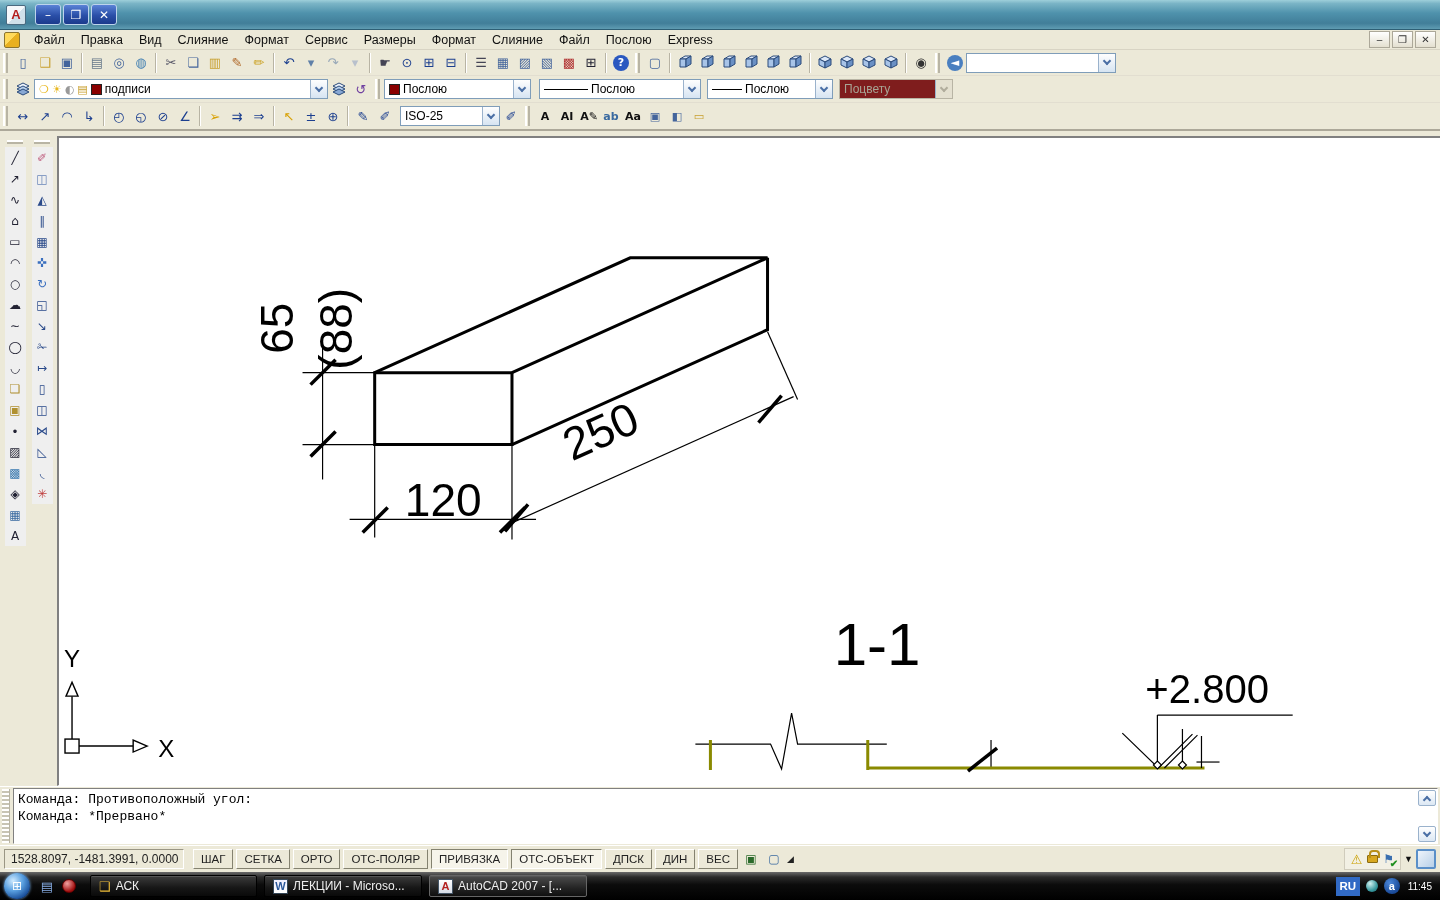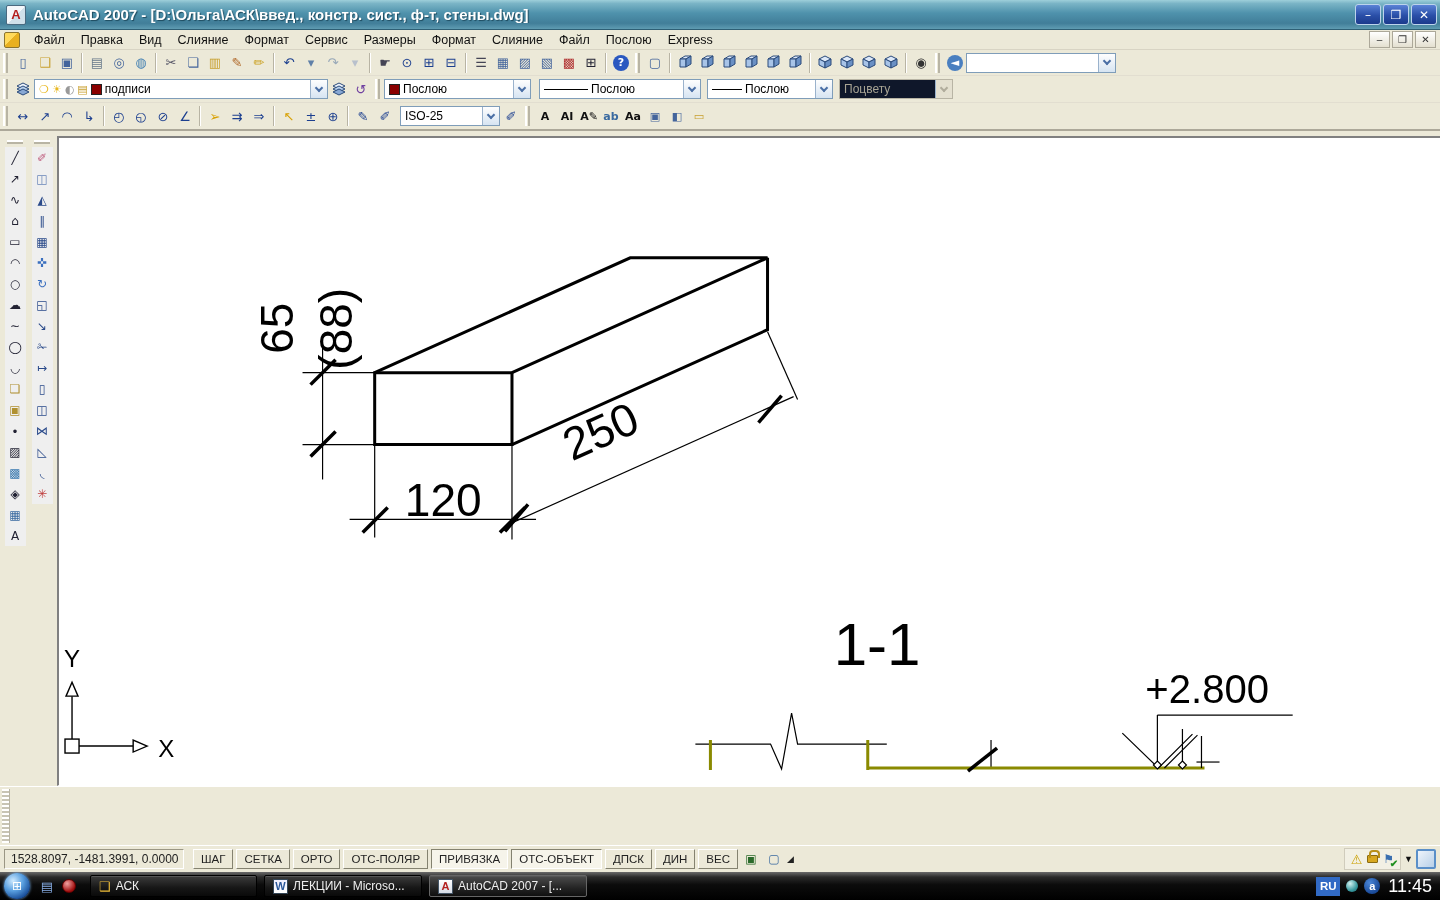--- a/index.html
+++ b/index.html
@@ -42,21 +42,21 @@
   .tb .badge, .iconspan.badge { border-radius:50%; width:16px;height:16px; display:flex;align-items:center;justify-content:center;
     font-weight:bold; font-size:11px; }
   .tsep { width:2px; height:20px; margin:0 3px; border-left:1px solid #b8b4a4; border-right:1px solid #fff; }
   .svgic { width:16px; height:16px; }
   .combo { height:20px; background:#fff; border:1px solid #7f9db9; display:flex; align-items:center;
     font-size:12px; padding-left:4px; gap:3px; position:relative; }
   .combo .chevbtn { margin-left:auto; width:17px; height:18px; background:linear-gradient(#fefefe,#d6e4f2);
     border-left:1px solid #9ab2cc; display:flex;align-items:center;justify-content:center; }
   .chev { width:6px;height:6px;border-right:2px solid #4a6fa5;border-bottom:2px solid #4a6fa5;
     transform:rotate(45deg); margin-top:-3px; }
-  .combo.disabled { background:#0f172a; color:#a8a494; border-color:#b8b4a4; }
+  .combo.disabled { background:#7f1d1d; color:#a8a494; border-color:#b8b4a4; }
   .combo.disabled .chevbtn { background:#e4e0d0; }
   .combo.disabled .chev { border-color:#b0ac9c; }
   .swatch { width:11px; height:11px; background:#8a0000; border:1px solid #222; flex:0 0 auto; }
   .linesample { height:2px; background:#000; width:56px; }
   .linesample.thin { height:1px; width:44px; }
   .miniglyph { font-size:11px; font-family:"DejaVu Sans",sans-serif; }
 
   
   .main { position:absolute; top:136px; left:0; width:1440px; height:650px; display:flex; background:#ECE9D8; }
   .sidetools { width:57px; display:flex; gap:1px; padding:2px 1px 0 2px; }
@@ -132,21 +132,21 @@
   .tb-acadicon { width:15px; height:15px; background:linear-gradient(#fefefe,#d8dee8); border:1px solid #456;
     color:#b32020; font-weight:bold; font-size:11px; display:flex; align-items:center; justify-content:center; }
   .tb-spacer { flex:1; }
   .tray { display:flex; align-items:center; gap:6px; padding-right:8px; }
   .langbox { width:24px; height:19px; background:#316ac5; color:#fff; font-size:11.5px; font-weight:bold;
     display:flex; align-items:center; justify-content:center; }
   .trayglobe { width:12px; height:12px; border-radius:50%;
     background:radial-gradient(circle at 35% 30%,#d0f0f0,#3a9aa0 60%,#186068); }
   .tray-a { width:16px; height:16px; border-radius:50%; background:radial-gradient(circle at 35% 30%,#4a86d8,#1a4a98 70%);
     color:#fff; font-size:11px; font-weight:bold; display:flex; align-items:center; justify-content:center; }
-  .clock { color:#fff; font-size:18px; margin-left:2px; }
+  .clock { color:#fff; font-size:10px; margin-left:2px; }
 </style>
 </head>
 <body>
 
 <svg width="0" height="0" style="position:absolute" aria-hidden="true">
   <symbol id="s-cube" viewBox="0 0 16 16">
     <polygon points="3,5 8,2 14,2 9,5" fill="#dce8f8" stroke="#2a4a7a" stroke-width="1"></polygon>
     <polygon points="3,5 9,5 9,13 3,13" fill="#a8c4e8" stroke="#2a4a7a" stroke-width="1"></polygon>
     <polygon points="9,5 14,2 14,10 9,13" fill="#6a90c4" stroke="#2a4a7a" stroke-width="1"></polygon>
   </symbol>
@@ -157,21 +157,20 @@
   </symbol>
   <symbol id="s-layers" viewBox="0 0 16 16">
     <polygon points="2,5 8,2 14,5 8,8" fill="#eef4fc" stroke="#2a4a7a" stroke-width="1"></polygon>
     <polygon points="2,8 8,5 14,8 8,11" fill="#b8d0ec" stroke="#2a4a7a" stroke-width="1"></polygon>
     <polygon points="2,11 8,8 14,11 8,14" fill="#88a8d4" stroke="#2a4a7a" stroke-width="1"></polygon>
   </symbol>
 </svg>
 
 <div class="titlebar">
   <span class="acad-logo">A</span>
-  <span class="title-text">AutoCAD 2007 - [D:\Ольга\АСК\введ., констр. сист.,  ф-т, стены.dwg]</span>
   <span class="winbtn">
       <span>–</span>
     </span>
   <span class="winbtn">
       <span>❐</span>
     </span>
   <span class="winbtn">
       <span>✕</span>
     </span>
 </div>
@@ -732,20 +731,31 @@
       </g>
       <text fill="#000" stroke="none" font-size="24" x="159" y="758">X</text>
       <text fill="#000" stroke="none" font-size="24" x="65" y="668">Y</text>
     </svg>
   </div>
 </div>
 
 <div class="cmdwin">
   <div class="cmdgrip"></div>
   <div class="cmdstack">
+    <div class="cmdhist">
+      <div class="cmdhist-text"><span>Команда: Противоположный угол:</span><br><span>Команда: *Прервано*</span></div>
+      <div class="vscroll">
+        <span class="scrbtn">
+            <span class="chev up"></span>
+          </span>
+        <span class="scrbtn">
+            <span class="chev"></span>
+          </span>
+      </div>
+    </div>
   </div>
 </div>
 
 <div class="statusbar">
   <div class="coords">1528.8097, -1481.3991, 0.0000</div>
   <div style="display:flex;gap:3px;margin-left:6px">
 
   <button class="stbtn">
         <span>ШАГ</span>
       </button>

